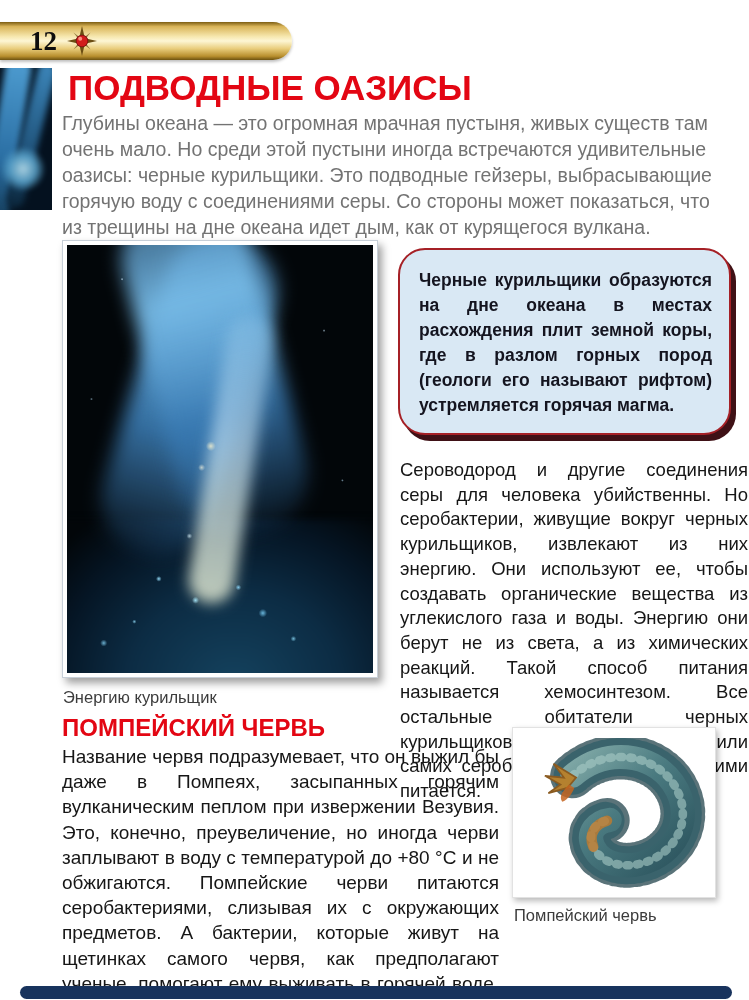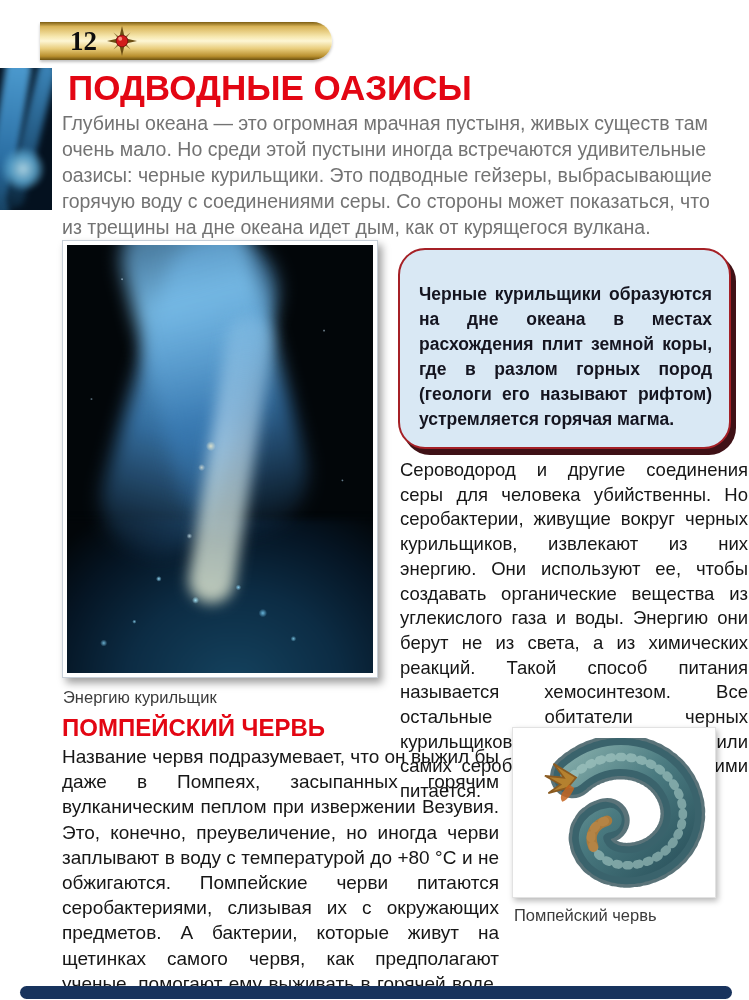--- a/index.html
+++ b/index.html
@@ -10,21 +10,20 @@
     -webkit-font-smoothing:antialiased;
   }
   
   .header-bar{
     position:absolute;left:0;top:22px;width:292px;height:38px;
     border-radius:0 19px 19px 0;
     background:linear-gradient(to bottom,#7c5d12 0%,#d9b458 12%,#f6e7ae 38%,#fdf6d4 50%,#e8c briefly 0%,#e9cd7c 70%,#b98f2e 90%,#6d5210 100%);
     background:linear-gradient(to bottom,#7c5d12 0%,#d9b458 12%,#f6e7ae 38%,#fdf6d4 50%,#e9cd7c 70%,#b98f2e 90%,#6d5210 100%);
     display:flex;align-items:center;
     box-shadow:0 2px 3px rgba(0,0,0,.25);
-    margin-left:40px;
   }
   .page-num{
     font-family:"Liberation Serif",serif;font-weight:bold;font-size:27px;
     color:#0d0d0d;margin-left:30px;line-height:1;
   }
   .compass{width:30px;height:30px;margin-left:10px;flex:0 0 auto;}
   .header-title{
     font-weight:bold;font-size:15px;letter-spacing:3px;color:#33230d;
     margin-left:10px;white-space:nowrap;
   }
@@ -72,21 +71,21 @@
   .caption{
     position:absolute;margin:0;font-size:16.5px;color:#3c3c3c;
   }
   .caption.smoker{left:63px;top:688px;}
   .caption.worm{left:514px;top:906px;}
   
   .callout{
     position:absolute;left:398px;top:248px;width:333px;box-sizing:border-box;
     background:#d9e8f4;border:2px solid #a52026;border-radius:27px;
     box-shadow:5px 6px 0 #3f1116;
-    padding:32px 17px 15px 19px;
+    padding:18px 17px 15px 19px;
   }
   .callout p{
     margin:0;font-size:17.5px;line-height:25px;font-weight:bold;
     color:#14141f;text-align:justify;
   }
   
   .photo-frame{
     position:absolute;left:62px;top:240px;width:316px;height:438px;box-sizing:border-box;
     background:#ffffff;border:1px solid #c7cfd8;padding:4px;
     box-shadow:4px 5px 8px rgba(0,0,0,.38);

